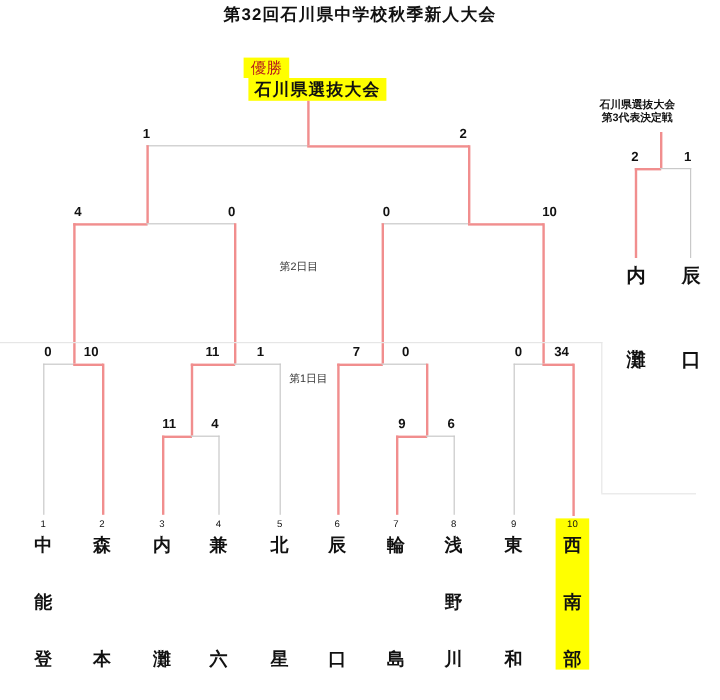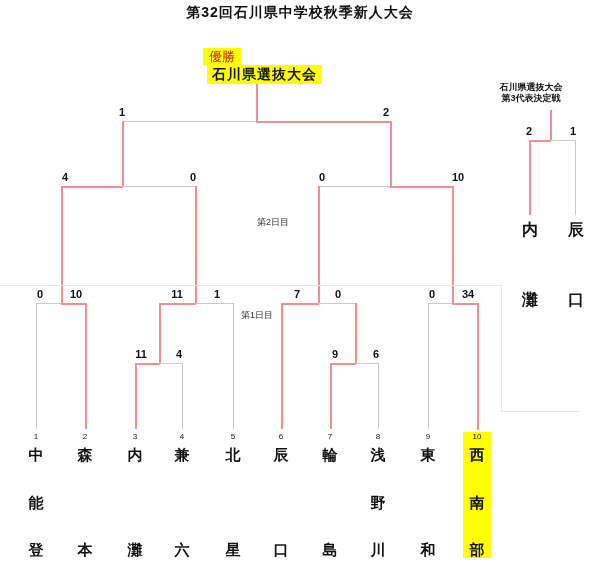--- a/index.html
+++ b/index.html
@@ -84,21 +84,21 @@
       <div class="line v w" style="left: 550px; top: 110px; height: 30px;"></div>
       <div class="line h w" style="left: 529px; top: 140px; width: 22px;"></div>
       <div class="line h l" style="left: 550px; top: 140px; width: 26px;"></div>
       <div class="line v w" style="left: 529px; top: 140px; height: 75px;"></div>
       <div class="line v l" style="left: 575px; top: 140px; height: 75px;"></div>
       <div class="line h b" style="left: 0px; top: 285px; width: 502px;"></div>
       <div class="line v b" style="left: 501px; top: 285px; height: 126px;"></div>
       <div class="line h b" style="left: 501px; top: 411px; width: 79px;"></div>
     </div>
 
-  <div class="daylabel" style="left:273px;top:216px">第2日目</div>
+  <div class="daylabel" style="left:249px;top:216px">第2日目</div>
   <div class="daylabel" style="left:257px;top:309px">第1日目</div>
 
   <span class="score" style="left:122px;top:106px">1</span>
   <span class="score" style="left:386px;top:106px">2</span>
 
   <span class="score" style="left:65px;top:171px">4</span>
   <span class="score" style="left:193px;top:171px">0</span>
   <span class="score" style="left:322px;top:171px">0</span>
   <span class="score" style="left:458px;top:171px">10</span>
 

